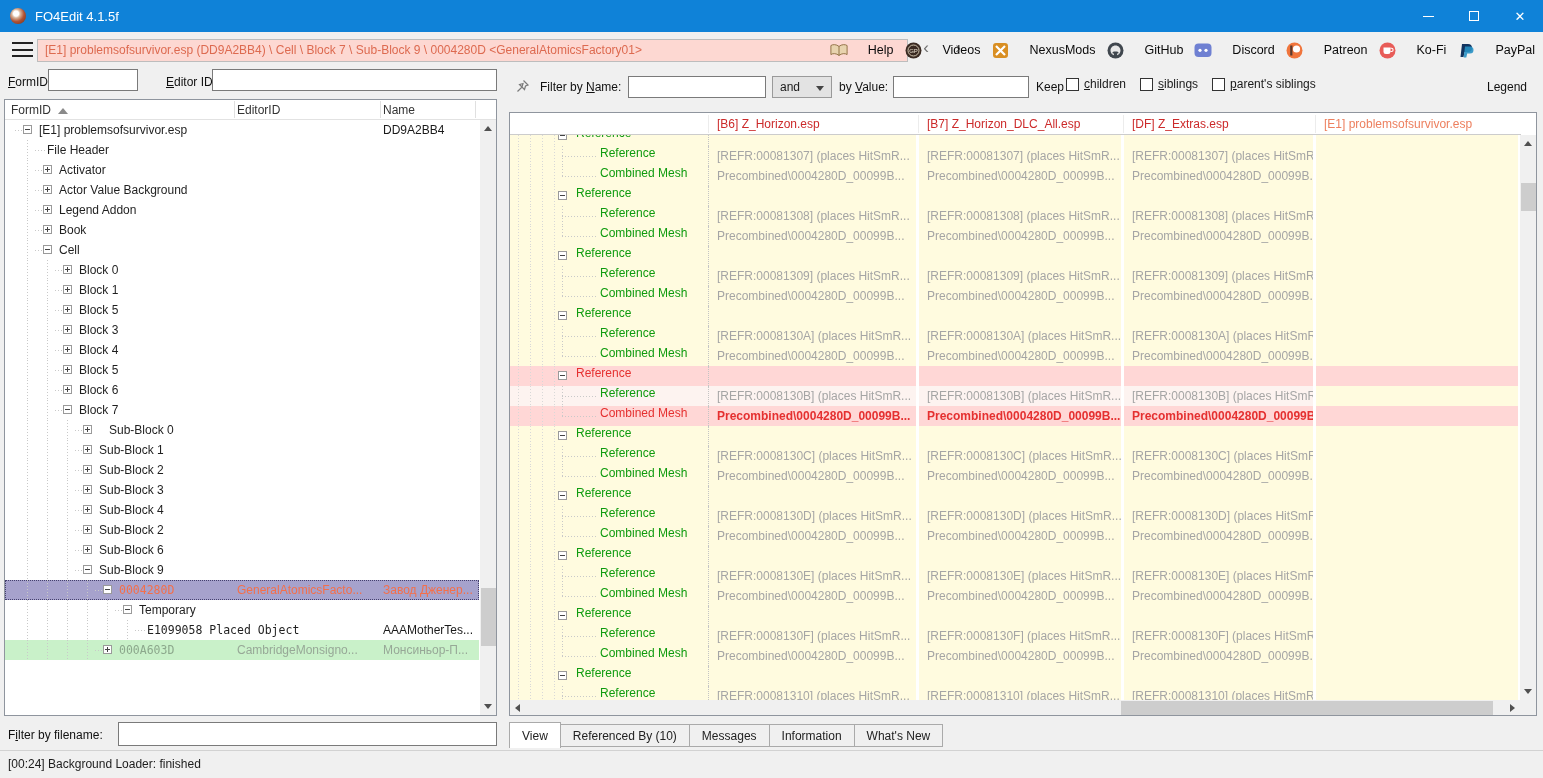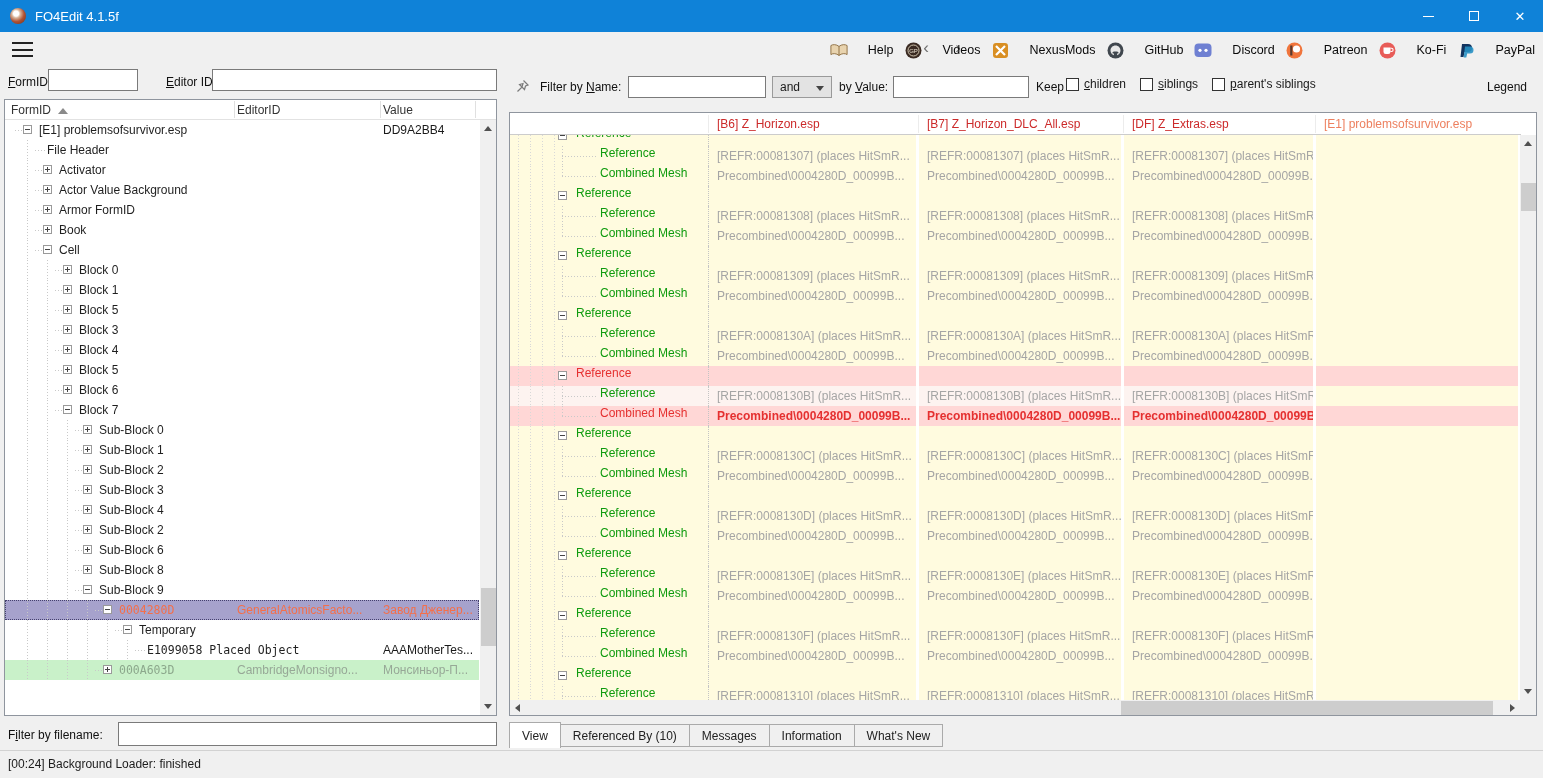--- a/index.html
+++ b/index.html
@@ -136,20 +136,21 @@
       <span class="win-btn">✕</span>
     </span>
   </div>
 
   <div class="toolbar">
     <span class="hamburger">
         <i></i>
         <i></i>
         <i></i>
       </span>
+    <div class="breadcrumb">[E1] problemsofsurvivor.esp (DD9A2BB4) \ Cell \ Block 7 \ Sub-Block 9 \ 0004280D &lt;GeneralAtomicsFactory01&gt;</div>
     <span class="nav-btn nav-back">‹</span>
     <span class="nav-btn nav-fwd">›</span>
     <span class="tb-links" id="tb-links">
         <span class="tb-link">
           <span class="tb-icon">
             <svg width="20" height="15" viewBox="0 0 20 15">
               <path d="M10 3 C7 0.5 3 0.5 1 2 L1 12 C3 10.5 7 10.5 10 13 C13 10.5 17 10.5 19 12 L19 2 C17 0.5 13 0.5 10 3 Z" fill="#e8d3ae" stroke="#8a6a3c"></path>
               <path d="M10 3 L10 13" stroke="#8a6a3c"></path>
             </svg>
           </span>
@@ -227,21 +228,21 @@
 
   <span class="fld-label" id="formid-label"><u>F</u>ormID</span>
   <input class="tinput" id="formid-input" value="" style="">
   <span class="fld-label" id="editorid-label"><u>E</u>ditor ID</span>
   <input class="tinput" id="editorid-input" value="" style="">
 
   <div class="tree-panel">
     <div class="tree-header">
       <span class="hcell" style="left:6px"><span>FormID</span><span class="sort-arrow"></span></span>
       <span class="hcell" style="left:232px">EditorID</span>
-      <span class="hcell" style="left:378px">Value</span>
+      <span class="hcell" style="left:378px">Name</span>
       <span class="hsep" style="left:229px"></span>
         <span class="hsep" style="left:375px"></span>
         <span class="hsep" style="left:470px"></span>
     </div>
     <div class="tree-body" id="tree-body">
         <div class="trow">
           <i class="doth" style="left: 10px; top: 10px; width: 10px;"></i>
           <span class="exp" style="left: 18px;"></span>
           <span class="lbl" style="left: 34px;">[E1] problemsofsurvivor.esp</span>
           <span class="nm">DD9A2BB4</span>
@@ -260,21 +261,21 @@
         <div class="trow">
           <i class="dotv" style="left: 22px; top: 0px; height: 20px;"></i>
           <i class="doth" style="left: 30px; top: 10px; width: 10px;"></i>
           <span class="exp plus" style="left: 38px;"></span>
           <span class="lbl" style="left: 54px;">Actor Value Background</span>
         </div>
         <div class="trow">
           <i class="dotv" style="left: 22px; top: 0px; height: 20px;"></i>
           <i class="doth" style="left: 30px; top: 10px; width: 10px;"></i>
           <span class="exp plus" style="left: 38px;"></span>
-          <span class="lbl" style="left: 54px;">Armor FormID</span>
+          <span class="lbl" style="left: 54px;">Legend Addon</span>
         </div>
         <div class="trow">
           <i class="dotv" style="left: 22px; top: 0px; height: 20px;"></i>
           <i class="doth" style="left: 30px; top: 10px; width: 10px;"></i>
           <span class="exp plus" style="left: 38px;"></span>
           <span class="lbl" style="left: 54px;">Book</span>
         </div>
         <div class="trow">
           <i class="dotv" style="left: 22px; top: 0px; height: 20px;"></i>
           <i class="doth" style="left: 30px; top: 10px; width: 10px;"></i>
@@ -336,21 +337,21 @@
           <i class="doth" style="left: 50px; top: 10px; width: 10px;"></i>
           <span class="exp" style="left: 58px;"></span>
           <span class="lbl" style="left: 74px;">Block 7</span>
         </div>
         <div class="trow">
           <i class="dotv" style="left: 22px; top: 0px; height: 20px;"></i>
           <i class="dotv" style="left: 42px; top: 0px; height: 20px;"></i>
           <i class="dotv" style="left: 62px; top: 0px; height: 20px;"></i>
           <i class="doth" style="left: 70px; top: 10px; width: 10px;"></i>
           <span class="exp plus" style="left: 78px;"></span>
-          <span class="lbl" style="left: 94px;">Sub-Block 0</span>
+          <span class="lbl" style="left: 104px;">Sub-Block 0</span>
         </div>
         <div class="trow">
           <i class="dotv" style="left: 22px; top: 0px; height: 20px;"></i>
           <i class="dotv" style="left: 42px; top: 0px; height: 20px;"></i>
           <i class="dotv" style="left: 62px; top: 0px; height: 20px;"></i>
           <i class="doth" style="left: 70px; top: 10px; width: 10px;"></i>
           <span class="exp plus" style="left: 78px;"></span>
           <span class="lbl" style="left: 94px;">Sub-Block 1</span>
         </div>
         <div class="trow">
@@ -385,28 +386,20 @@
           <span class="exp plus" style="left: 78px;"></span>
           <span class="lbl" style="left: 94px;">Sub-Block 2</span>
         </div>
         <div class="trow">
           <i class="dotv" style="left: 22px; top: 0px; height: 20px;"></i>
           <i class="dotv" style="left: 42px; top: 0px; height: 20px;"></i>
           <i class="dotv" style="left: 62px; top: 0px; height: 20px;"></i>
           <i class="doth" style="left: 70px; top: 10px; width: 10px;"></i>
           <span class="exp plus" style="left: 78px;"></span>
           <span class="lbl" style="left: 94px;">Sub-Block 6</span>
-        </div>
-        <div class="trow">
-          <i class="dotv" style="left: 22px; top: 0px; height: 20px;"></i>
-          <i class="dotv" style="left: 42px; top: 0px; height: 20px;"></i>
-          <i class="dotv" style="left: 62px; top: 0px; height: 20px;"></i>
-          <i class="doth" style="left: 70px; top: 10px; width: 10px;"></i>
-          <span class="exp plus" style="left: 78px;"></span>
-          <span class="lbl" style="left: 94px;">Sub-Block 8</span>
         </div>
         <div class="trow">
           <i class="dotv" style="left: 22px; top: 0px; height: 20px;"></i>
           <i class="dotv" style="left: 42px; top: 0px; height: 20px;"></i>
           <i class="dotv" style="left: 62px; top: 0px; height: 20px;"></i>
           <i class="doth" style="left: 70px; top: 10px; width: 10px;"></i>
           <span class="exp" style="left: 78px;"></span>
           <span class="lbl" style="left: 94px;">Sub-Block 9</span>
         </div>
         <div class="trow selected">

